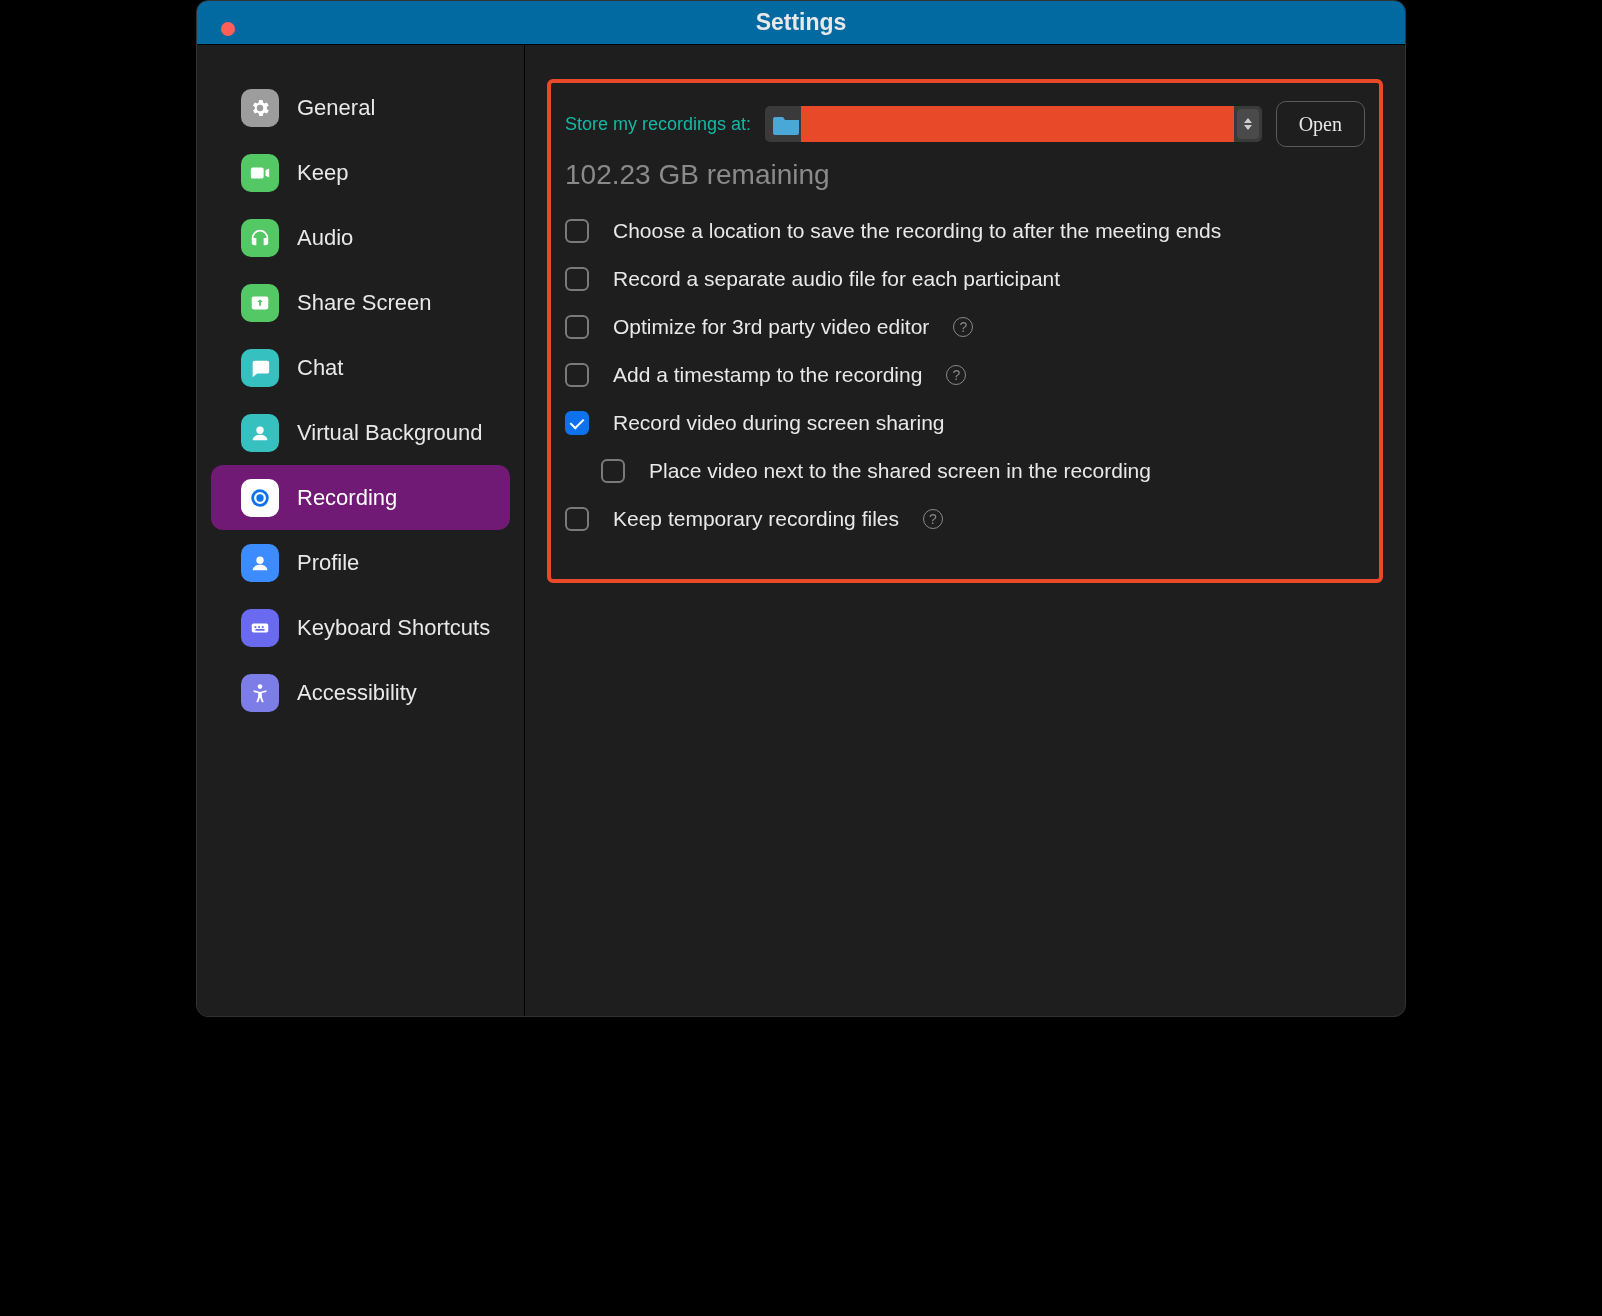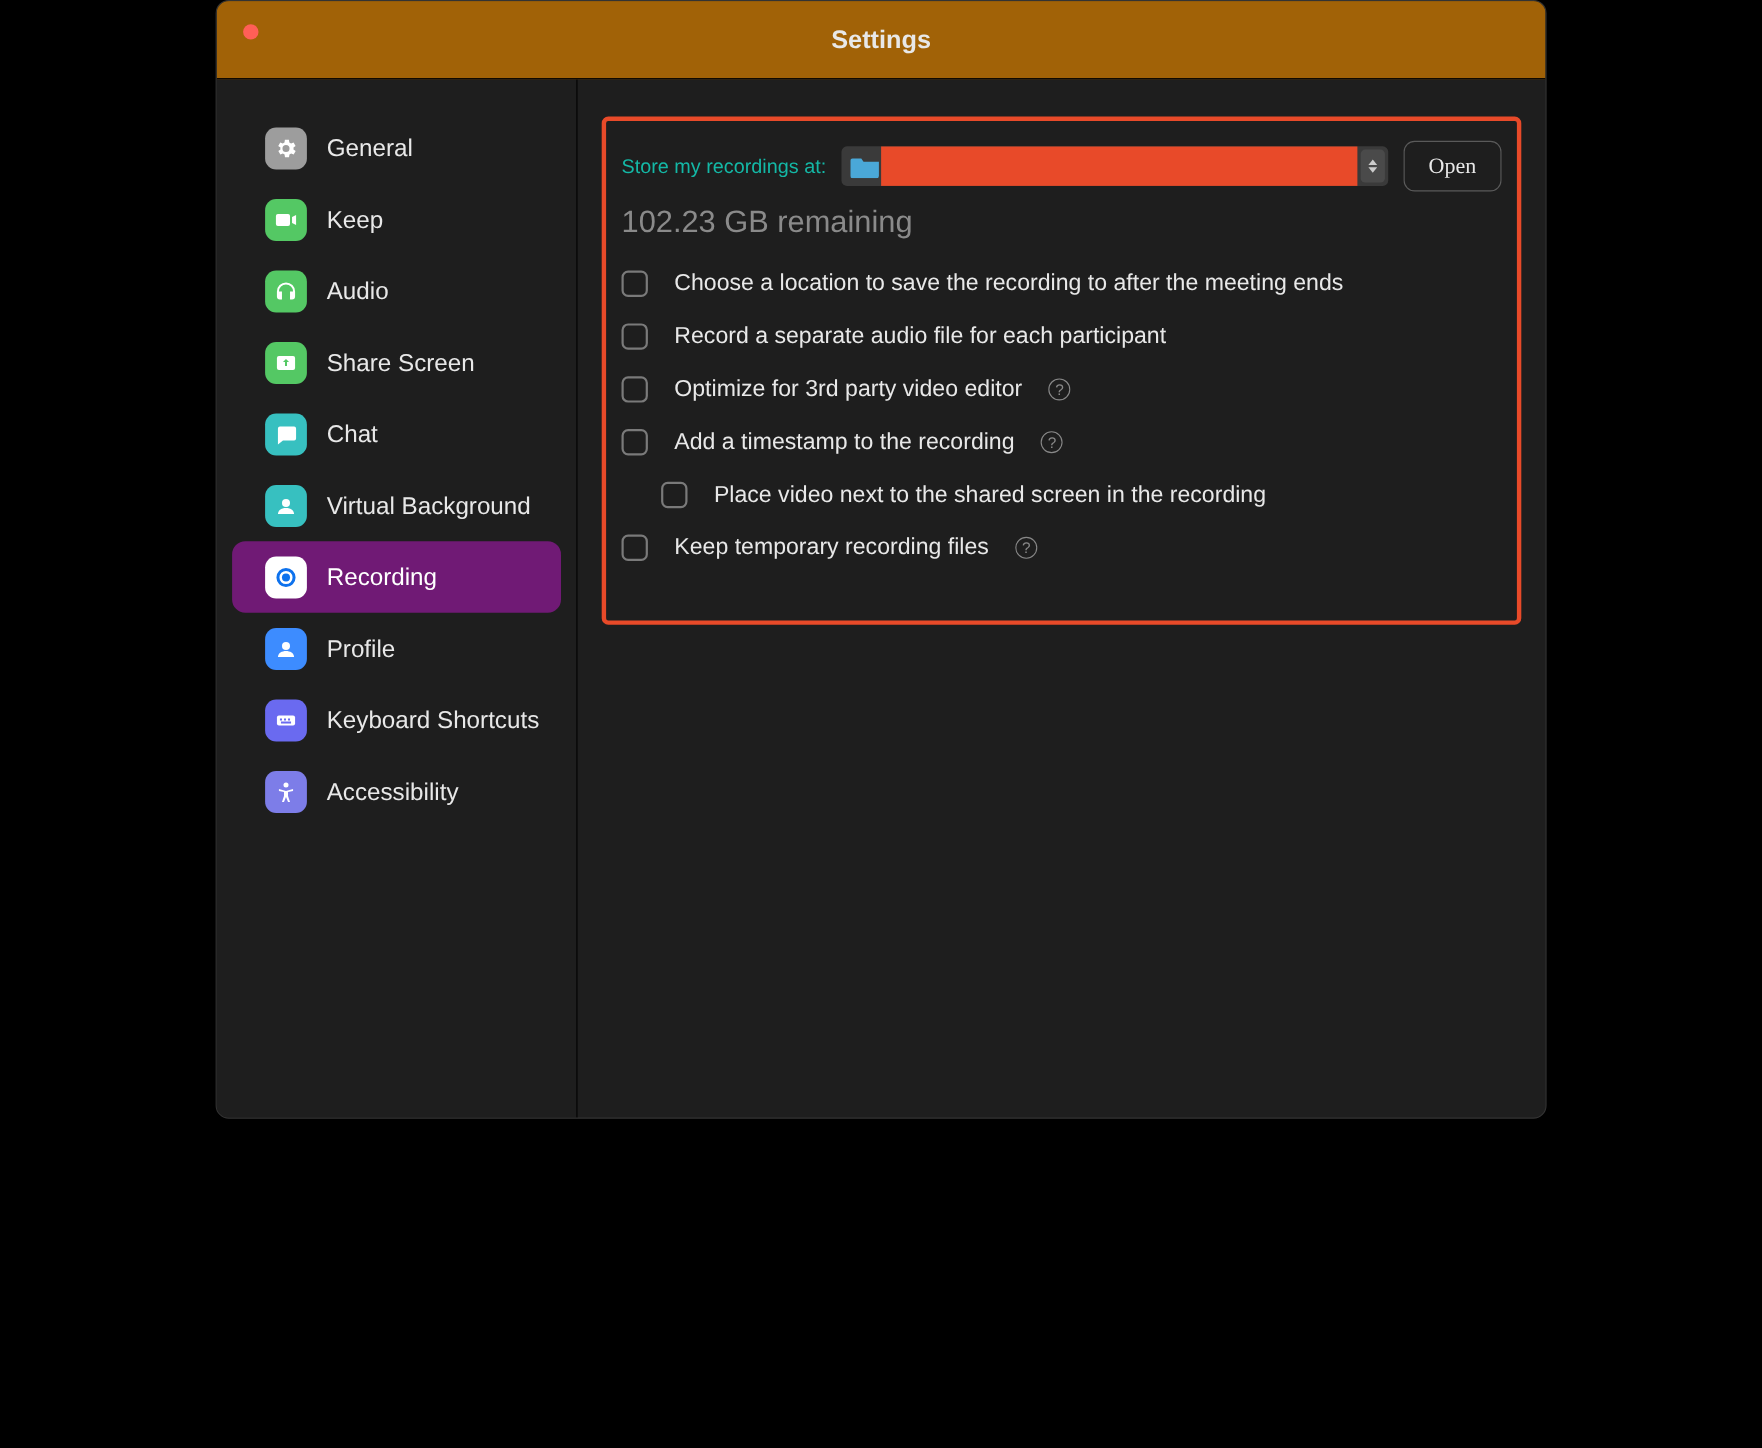--- a/index.html
+++ b/index.html
@@ -18,22 +18,22 @@
       height: 1017px;
       margin-top: 0;
       background: #1e1e1e;
       border-radius: 12px;
       overflow: hidden;
       display: flex;
       flex-direction: column;
       border: 1px solid #333;
     }
     .titlebar {
-      height: 71px;
-      background: #a16207;
+      height: 44px;
+      background: #0369a1;
       display: flex;
       align-items: center;
       position: relative;
       border-bottom: 1px solid #000;
     }
     .traffic-light {
       width: 14px;
       height: 14px;
       border-radius: 50%;
       background: #ff5f57;
@@ -349,20 +349,24 @@
         <div class="opt">
           <span class="cb"></span>
           <span class="opt-label">Optimize for 3rd party video editor</span>
           <span class="help">?</span>
         </div>
         <div class="opt">
           <span class="cb"></span>
           <span class="opt-label">Add a timestamp to the recording</span>
           <span class="help">?</span>
         </div>
+        <div class="opt">
+          <span class="cb checked"></span>
+          <span class="opt-label">Record video during screen sharing</span>
+        </div>
         <div class="opt nested">
           <span class="cb"></span>
           <span class="opt-label">Place video next to the shared screen in the recording</span>
         </div>
         <div class="opt">
           <span class="cb"></span>
           <span class="opt-label">Keep temporary recording files</span>
           <span class="help">?</span>
         </div>
 

